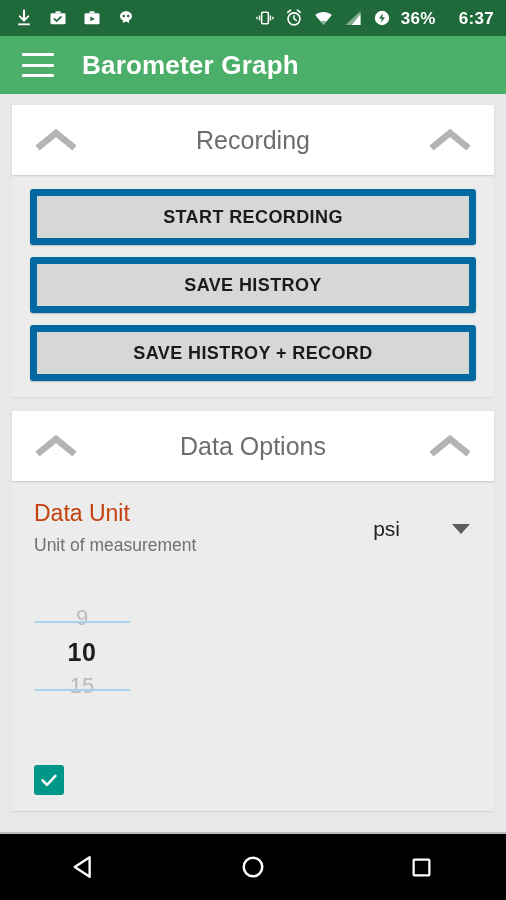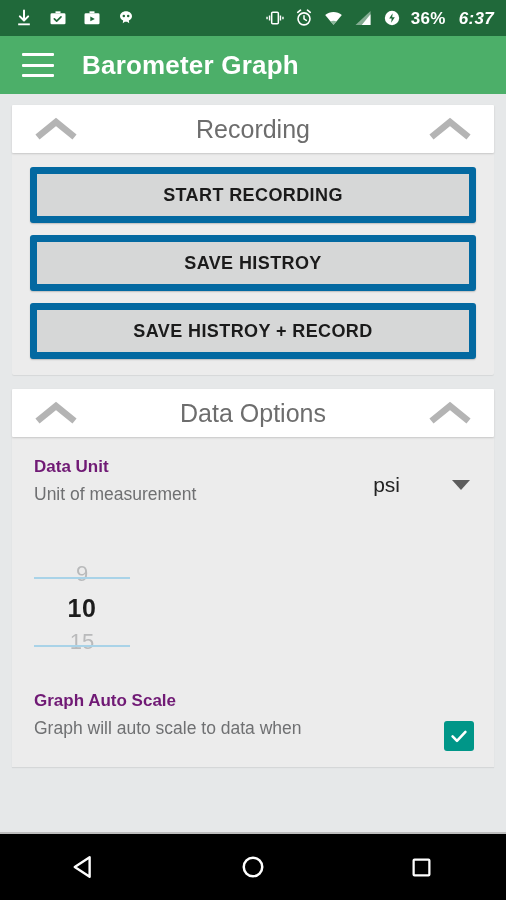--- a/index.html
+++ b/index.html
@@ -24,21 +24,21 @@
     padding: 0 12px 0 14px;
     flex: none;
   }
   .status-left { display: flex; align-items: center; gap: 14px; }
   .status-right { margin-left: auto; display: flex; align-items: center; gap: 9px; }
   .sicon { display: block; }
   .status-text {
     color: #ffffff; font-size: 17px; font-weight: bold;
     letter-spacing: 0.3px; line-height: 1;
   }
-  .status-time { margin-left: 4px; font-style: italic; }
+  .status-time { margin-left: 14px; }
 
   
   .app-bar {
     height: 58px;
     background: #4caf69;
     display: flex; align-items: center;
     padding-left: 22px;
     flex: none;
   }
   .hamburger {
@@ -63,21 +63,21 @@
     position: relative;
     overflow: hidden;
     background: #e6e8e9;
     padding-top: 11px;
   }
 
   .section { margin: 0 12px 14px 12px; }
 
   .section-header {
     background: #ffffff;
-    height: 48px;
+    height: 70px;
     display: flex; align-items: center; justify-content: space-between;
     padding: 3px 22px;
     border-radius: 1px;
     box-shadow: 0 1px 2px rgba(0,0,0,0.16);
     position: relative;
     z-index: 2;
   }
   .section-title {
     font-size: 25px;
     color: #6d6d6d;
@@ -120,21 +120,21 @@
     padding: 0 0 0 0;
     box-shadow: 0 1px 1px rgba(0,0,0,0.07);
   }
   .pref-row {
     display: flex; align-items: flex-start;
     padding: 20px 20px 12px 22px;
     min-height: 96px;
   }
   .pref-text { flex: 1 1 auto; padding-right: 10px; }
   .pref-title {
-    font-size: 17px; font-weight: bold; color: #701a75;
+    font-size: 23px; font-weight: normal; color: #c2410c;
     line-height: 1.12;
     margin-bottom: 7px;
   }
   .pref-sub {
     font-size: 17.5px; color: #6f7072; line-height: 1.28;
   }
   .pref-widget { flex: none; display: flex; align-items: center; }
 
   
   .spinner {
@@ -309,24 +309,20 @@
               </div>
               <div class="np-row">
                 <span class="np-dim">15</span>
                 <span class="np-line bottom"></span>
               </div>
             </div>
           </div>
         </div>
 
         <div class="pref-row">
-          <div class="pref-text">
-            <div class="pref-title">Graph Auto Scale</div>
-            <div class="pref-sub">Graph will auto scale to data when</div>
-          </div>
           <div class="pref-widget">
             <div class="checkbox">
               <svg width="22" height="22" viewBox="0 0 24 24">
                 <path d="M5 12.5l4.8 4.8L19 7.6" stroke="#ffffff" stroke-width="2.8" fill="none" stroke-linecap="round" stroke-linejoin="round"></path>
               </svg>
             </div>
           </div>
         </div>
 
       </div>

